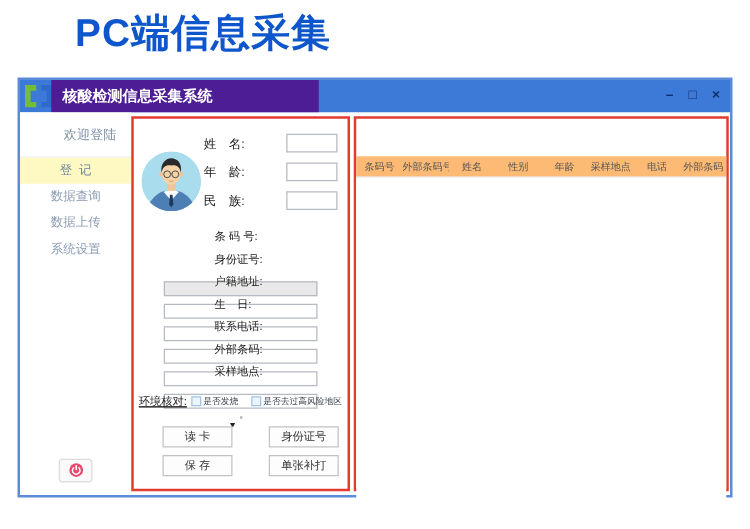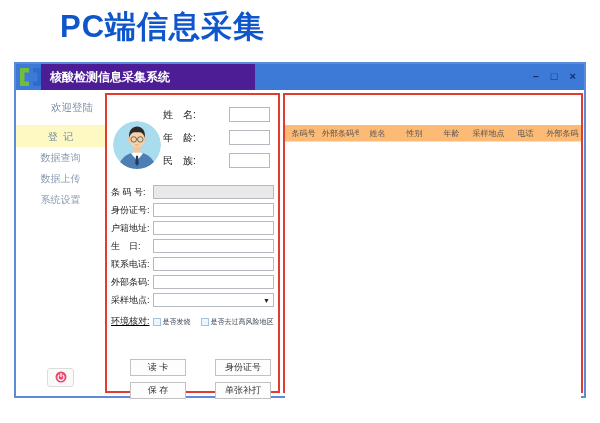--- a/index.html
+++ b/index.html
@@ -27,33 +27,33 @@
   .power-btn { width:27px; height:19px; border:1px solid #dcdcdc; border-radius:3px; background:#fafafa; display:inline-flex; align-items:center; justify-content:center; cursor:pointer; }
 
   .form-panel { position:absolute; left:89px; top:3px; width:175px; height:300px; border:2px solid #e23c30; background:#fff; }
   .avatar-illustration { position:absolute; left:6px; top:26px; width:48px; height:48px; border-radius:50%; overflow:hidden; }
   .top-fields { position:absolute; left:56px; top:8px; right:8px; }
   .tf-row { display:flex; align-items:center; height:23px;gap:28px; }
   .tf-label { width:38px; font-size:10px; color:#1a1a1a; white-space:pre; flex:0 0 38px; }
   .tf-input { flex:1; min-width:0; height:15px; border:1px solid #b5bac0; background:#fff; outline:none; font-size:9px; padding:0 2px; }
 
   .form-fields { position:absolute; left:4px; top:88px; right:4px; }
-  .f-row { display:flex; align-items:center; height:18px; }
+  .f-row { display:flex; align-items:center; height:18px;flex-direction:column; }
   .f-label { width:42px; flex:0 0 42px; font-size:9px; color:#1a1a1a; white-space:pre; }
   .f-input { flex:1; min-width:0; height:14px; border:1px solid #b5bac0; background:#fff; outline:none; font-size:9px; padding:0 2px; }
   .f-input.disabled { background:#e9e9e9; }
   .f-select { flex:1; height:14px; border:1px solid #b5bac0; position:relative; background:#fff; cursor:pointer; }
   .f-select .arrow { position:absolute; right:3px; top:2px; font-size:7px; color:#222; line-height:10px; }
 
   .env-row { position:absolute; left:4px; top:217px; right:1px; display:flex; align-items:center; white-space:nowrap;text-decoration:underline; }
   .env-label { font-size:9px; color:#1a1a1a; margin-right:3px; white-space:pre; }
   .cb-option { display:inline-flex; align-items:center; margin-right:10px; font-size:7px; color:#38404a; cursor:pointer; }
   .cb-box { width:8px; height:8px; border:1px solid #9fc4e6; background:#edf5fc; margin-right:2px; flex:0 0 8px; }
 
-  .btn-grid { position:absolute; left:23px; top:264px; display:grid; grid-template-columns:56px 56px; column-gap:29px; row-gap:6px; }
+  .btn-grid { position:absolute; left:23px; top:246px; display:grid; grid-template-columns:56px 56px; column-gap:29px; row-gap:6px; }
   .form-btn { height:17px; border:1px solid #c2c2c2; background:#fdfdfd; font-size:9px; color:#333; cursor:pointer; font-family:inherit; white-space:pre; }
 
   .table-panel { position:absolute; left:267px; top:3px; width:300px; height:300px; border:2px solid #e23c30; background:#fff; }
   .table-header { display:flex; height:17px; background:#fdba74; border-bottom:1px solid #e2e2e2; align-items:center;margin-top:30px; }
   .th-cell { flex:1; text-align:center; font-size:8px; color:#555; white-space:nowrap; overflow:hidden; }
   .table-body { height:262px; background:#fff; }
 </style>
 </head>
 <body>
 

